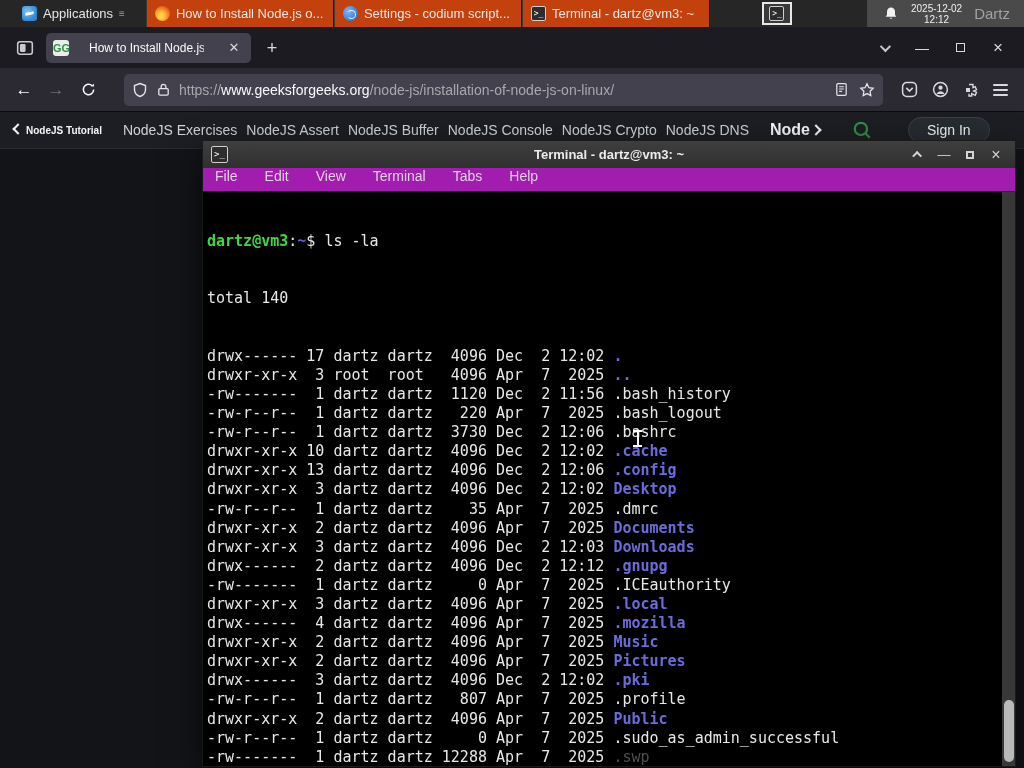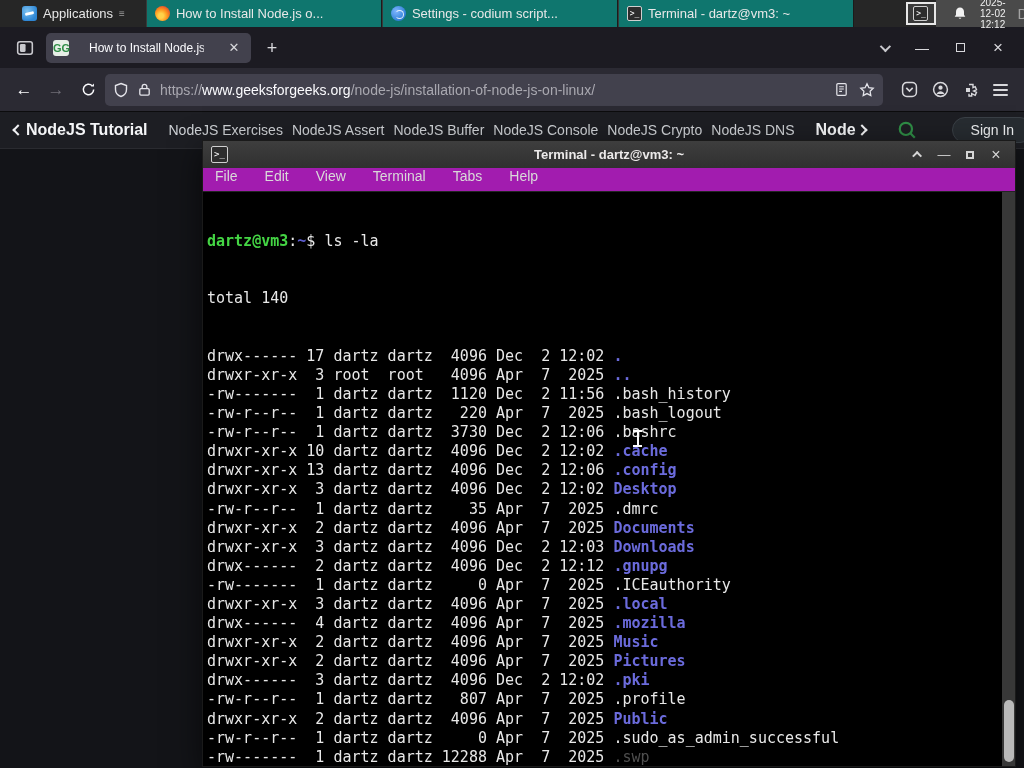--- a/index.html
+++ b/index.html
@@ -6,21 +6,21 @@
   html,body{width:1024px;height:768px;overflow:hidden}
   body{font-family:"Liberation Sans",sans-serif;background:#131418;position:relative;color:#ddd}
 
   
   .panel{position:absolute;left:0;top:0;width:1024px;height:27px;background:#262626;display:flex;align-items:stretch;z-index:50}
   .appmenu{display:flex;align-items:center;gap:6px;padding:0 22px;color:#e6e6e6;font-size:13px;cursor:default}
   .xfce-logo{width:15px;height:15px;border-radius:3px;background:radial-gradient(circle at 35% 35%,#7ec3f2,#2e86d4 70%);display:inline-block;position:relative}
   .xfce-logo:after{content:"";position:absolute;left:3px;top:6px;width:9px;height:3px;background:#fff;border-radius:2px;transform:rotate(-12deg)}
   .applines{color:#9a9a9a;font-size:10px;letter-spacing:-1px}
   .taskbar{display:flex;align-items:stretch}
-  .taskbtn{width:236px;display:flex;align-items:center;gap:6px;padding:0 8px;background:#0f766e;border-right:1px solid #1b1b1b;border-left:1px solid #3a3a3a;color:#e8e8e8;font-size:13px;white-space:nowrap;overflow:hidden}
+  .taskbtn{width:188px;display:flex;align-items:center;gap:6px;padding:0 8px;background:#c2410c;border-right:1px solid #1b1b1b;border-left:1px solid #3a3a3a;color:#e8e8e8;font-size:13px;white-space:nowrap;overflow:hidden}
   .taskbtn .lbl{overflow:hidden;text-overflow:ellipsis}
   .ic-firefox{width:15px;height:15px;border-radius:50%;background:radial-gradient(circle at 40% 65%,#ffd24a 18%,#ff9a1f 45%,#e4562a 75%,#b2326e 100%);flex:none}
   .ic-vscodium{width:15px;height:15px;border-radius:50%;background:radial-gradient(circle at 35% 35%,#7fb6ff,#2f7fd6 70%,#1f5fa8);flex:none;position:relative}
   .ic-vscodium:after{content:"";position:absolute;left:4px;top:4px;width:7px;height:7px;border-radius:50%;border:1.5px solid rgba(255,255,255,.85);border-left-color:transparent}
   .ic-term{width:15px;height:15px;background:#2d2d2d;border:1px solid #cfcfcf;border-radius:2px;color:#fff;font-family:"DejaVu Sans Mono",monospace;font-size:8px;line-height:13px;text-align:center;flex:none}
   .pager{margin-left:52px;display:flex;align-items:center}
   .pagerbox{width:30px;height:23px;border:2px solid #e8e8e8;background:#3a3a3a;display:flex;align-items:center;justify-content:center}
   .panel-right{margin-left:auto;display:flex;align-items:center;gap:12px;background:#4a4a4a;padding:0 10px 0 16px}
   .bell{width:16px;height:16px}
   .clock{font-size:10px;line-height:11px;text-align:center;color:#f0f0f0}
@@ -37,32 +37,32 @@
   .tabclose{width:20px;height:20px;border-radius:4px;color:#d8d8dc;font-size:13px;line-height:20px;text-align:center;flex:none}
   .newtab{width:30px;height:28px;border-radius:4px;color:#d8d8dc;font-size:18px;line-height:28px;text-align:center;margin-left:6px}
   .tabbar-right{margin-left:auto;display:flex;align-items:center;gap:10px;padding-right:6px}
   .winbtn{width:28px;height:26px;display:flex;align-items:center;justify-content:center;color:#d8d8dc;font-size:14px}
   .sq{width:9px;height:9px;border:1.5px solid #d8d8dc;display:inline-block}
   .chev{display:inline-block;width:8px;height:8px;border-right:2px solid #c9c9ce;border-bottom:2px solid #c9c9ce;transform:rotate(45deg) translateY(-2px)}
 
   .toolbar{height:44px;background:#2b2a33;display:flex;align-items:center;padding:0 8px;border-bottom:1px solid #0c0c0d}
   .navic{width:32px;height:30px;display:flex;align-items:center;justify-content:center;font-size:17px;color:#fbfbfe;border-radius:4px}
   .navic.dis{color:#6f6e77}
-  .urlbar{flex:1;height:32px;background:#42414d;border-radius:5px;margin:0 10px 0 1px;display:flex;align-items:center;padding:0 8px;gap:8px;min-width:0}
+  .urlbar{flex:1;height:32px;background:#42414d;border-radius:5px;margin:0 10px 0 20px;display:flex;align-items:center;padding:0 8px;gap:8px;min-width:0}
   .urltext{font-size:14px;color:#a9a8b0;white-space:nowrap;overflow:hidden;flex:1}
   .urltext .dom{color:#fbfbfe}
   .urlicons{display:flex;align-items:center;gap:10px}
   .tb-right{display:flex;align-items:center;gap:14px;padding:0 8px}
   .hamb{display:inline-flex;flex-direction:column;gap:3px}
   .hamb i{width:15px;height:2px;background:#d8d8dc;border-radius:1px}
 
   
   .sitenav{height:37px;background:#1d1e23;border-bottom:1px solid #2a2b30;display:flex;align-items:center;padding:0 14px;gap:21px}
   .chevl{display:inline-block;width:8px;height:8px;border-left:2.5px solid #f2f3f5;border-bottom:2.5px solid #f2f3f5;transform:rotate(45deg);margin-right:4px}
-  .navprimary{font-size:16px;font-weight:bold;color:#f4f5f7;display:flex;align-items:center;white-space:nowrap}
+  .navprimary{font-size:10px;font-weight:bold;color:#f4f5f7;display:flex;align-items:flex-start;white-space:nowrap}
   .navlink{font-size:14px;color:#cfd2d6;white-space:nowrap}
   .navmore{display:flex;align-items:center;color:#f4f5f7;font-weight:bold}
   .chevr{display:inline-block;width:8px;height:8px;border-right:2.5px solid #f2f3f5;border-top:2.5px solid #f2f3f5;transform:rotate(45deg);margin-left:2px}
   .searchbtn{margin-left:10px;width:22px;height:22px;display:flex;align-items:center;justify-content:center}
   .signin{margin-left:14px;background:#272c31;border:1px solid #3a4046;color:#eef0f2;font-size:14px;border-radius:16px;padding:4px 18px;white-space:nowrap}
 
   
   .termwin{position:absolute;left:202px;top:140px;width:814px;height:627px;background:#000;border:1px solid #1a1a1a;box-shadow:0 10px 30px rgba(0,0,0,.6);z-index:40;display:flex;flex-direction:column}
   .ttitle{height:27px;background:linear-gradient(#3e3e3e,#303030);display:flex;align-items:center;padding:0 8px;flex:none}
   .ttitle .title{position:absolute;left:0;right:0;text-align:center;font-size:13px;font-weight:bold;color:#eceaea;pointer-events:none}

